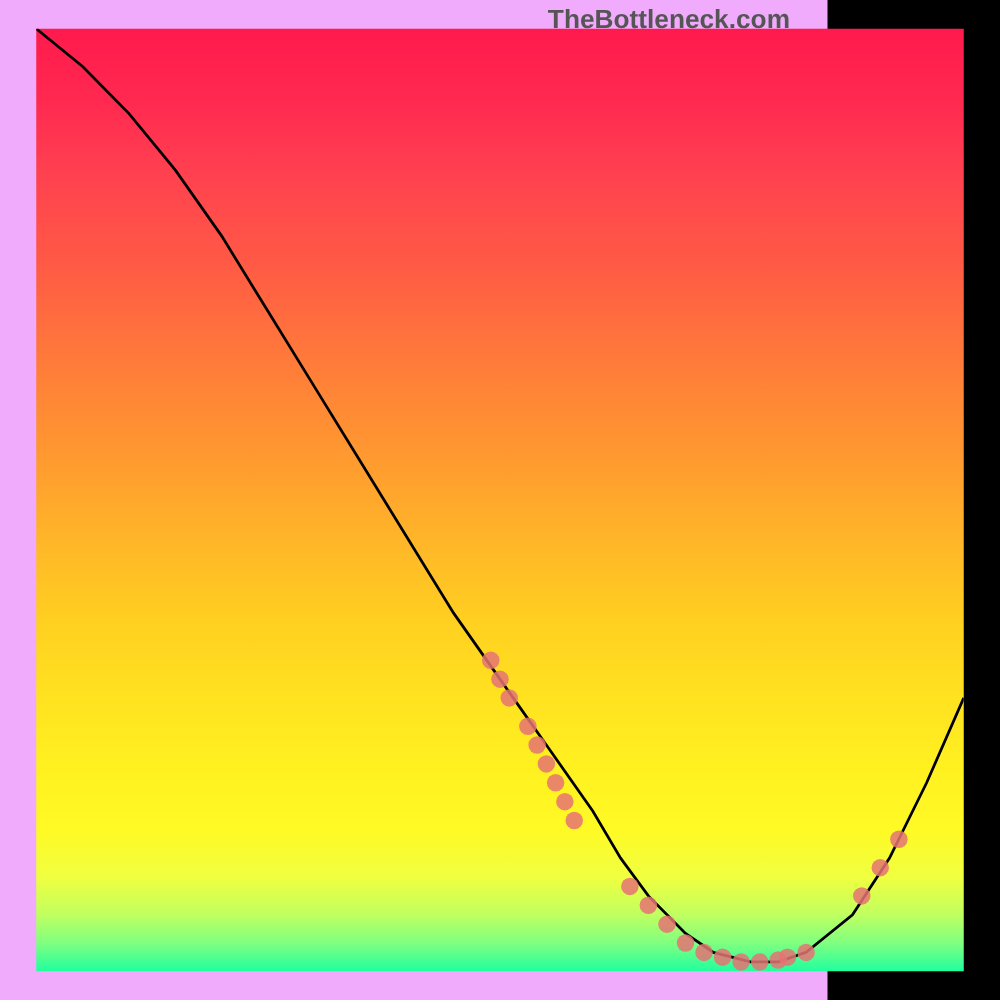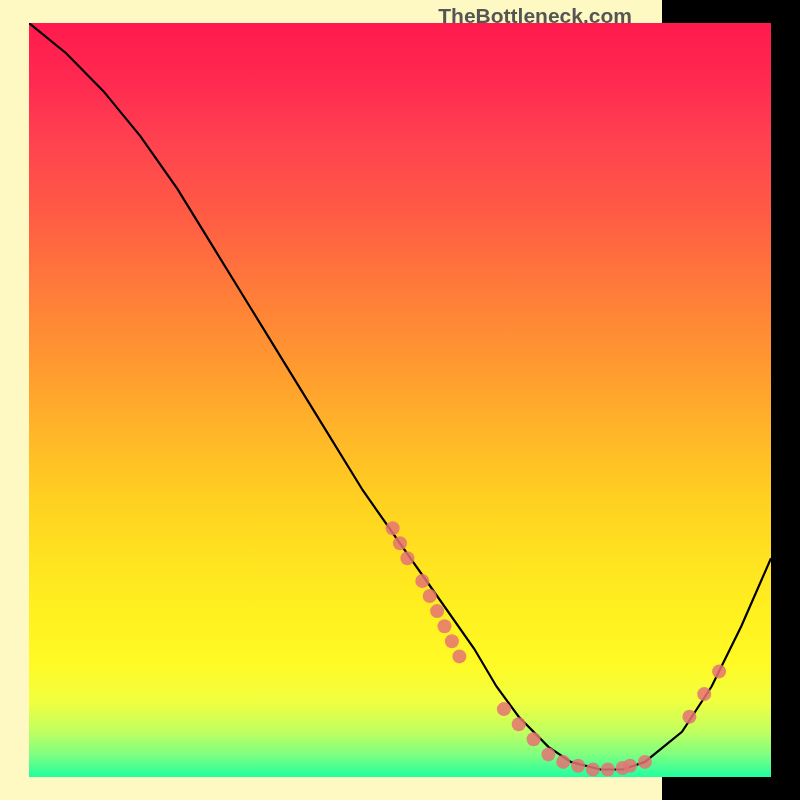--- a/index.html
+++ b/index.html
@@ -8,21 +8,21 @@
     background: #000;
     width: 800px;
     height: 800px;
     overflow: hidden;
     font-family: Arial, sans-serif;
   }
   .container {
     position: relative;
     width: 662px;
     height: 800px;
-    background: #fef9c3;
+    background: #f0abfc;
   }
   .plot-area {
     position: absolute;
     left: 29px;
     top: 23px;
     width: 742px;
     height: 754px;
     background: linear-gradient(to bottom,
       #ff1a4d 0%,
       #ff2a50 8%,

